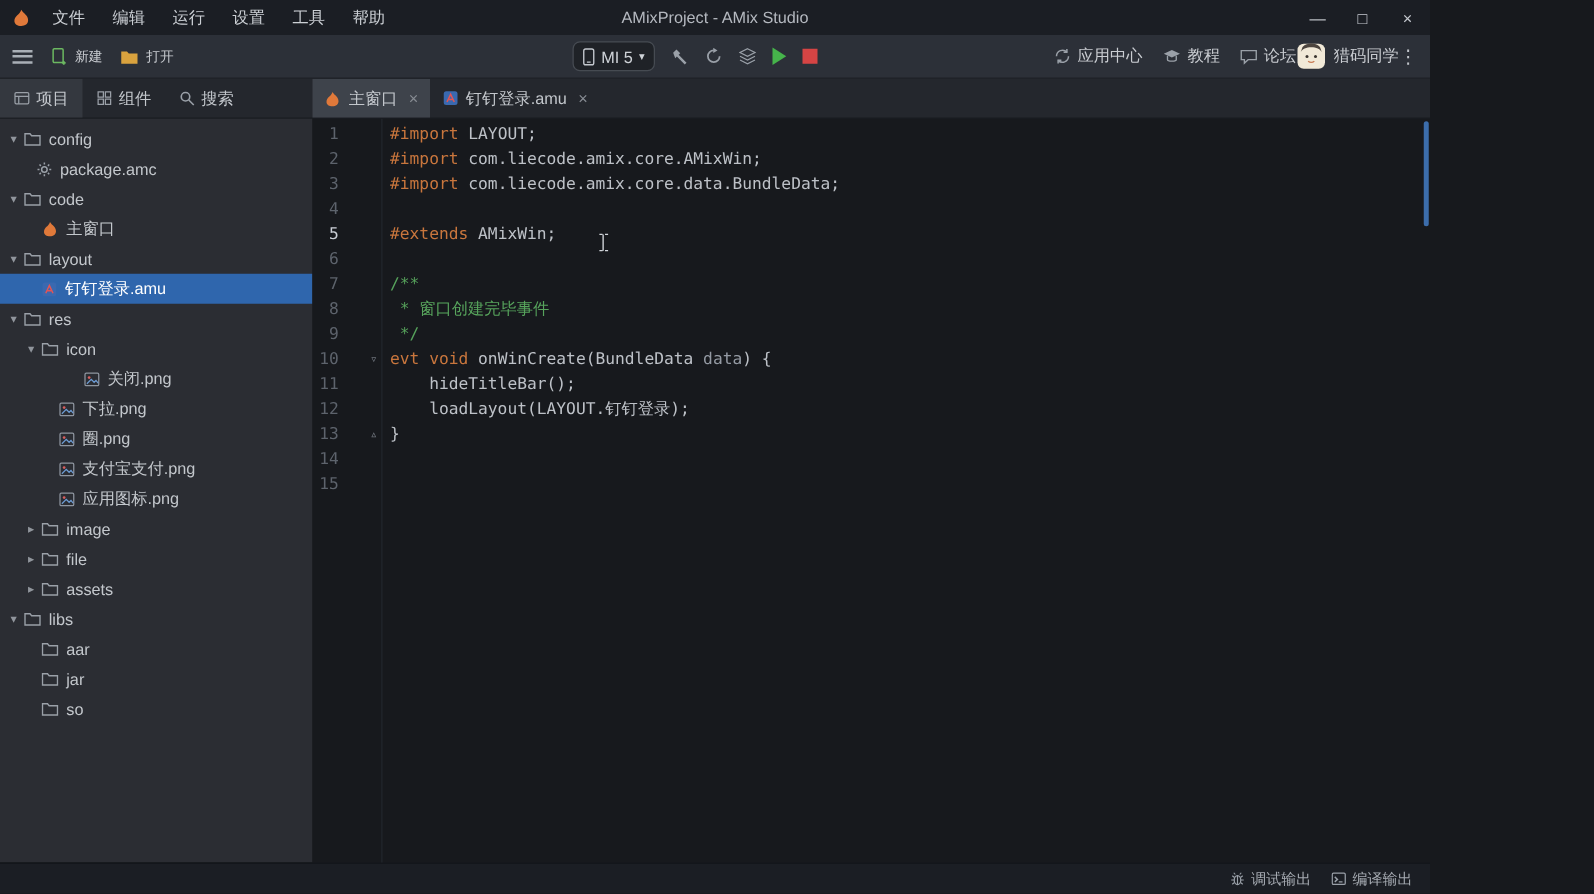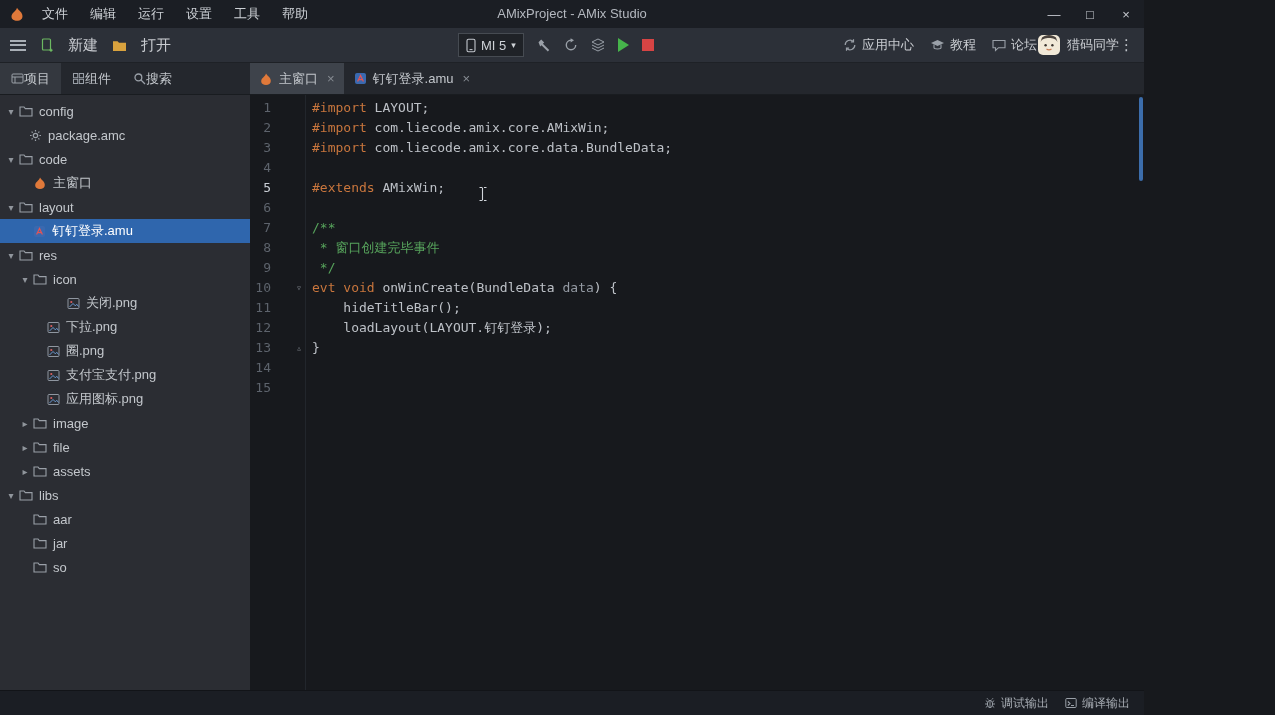--- a/index.html
+++ b/index.html
@@ -14,38 +14,38 @@
   .menu-item{padding:0 11px;line-height:28px;font-size:13px;color:#ccd0d5;cursor:default}
   .win-title{position:absolute;left:50%;top:0;transform:translateX(-50%);line-height:28px;font-size:13px;color:#b4b8bf}
   .win-controls{margin-left:auto;display:flex;height:100%}
   .win-btn{width:36px;display:flex;align-items:center;justify-content:center;color:#c6cad0;font-size:13px}
 
   
   .toolbar{height:35px;flex:none;background:#2c3038;display:flex;align-items:center;position:relative;border-bottom:1px solid #1e2126}
   .tb-left{display:flex;align-items:center;gap:14px;padding-left:10px}
   .hamburger{width:16px;height:11px;border-top:2px solid #a9afb6;border-bottom:2px solid #a9afb6;position:relative;display:inline-block}
   .hamburger::after{content:"";position:absolute;left:0;top:2.5px;width:16px;height:2px;background:#a9afb6}
-  .tb-btn{display:flex;align-items:center;gap:14px;font-size:15px;color:#c9ccd1}
+  .tb-btn{display:flex;align-items:center;gap:6px;font-size:11px;color:#c9ccd1}
   .icn{display:inline-flex;align-items:center}
   .run-cluster{position:absolute;left:458px;top:0;height:34px;display:flex;align-items:center;gap:13px}
-  .device{display:flex;align-items:center;gap:5px;height:24px;padding:0 7px;background:#1f2227;border:1px solid #464b52;border-radius:0;color:#ced2d7;font-size:13px}
+  .device{display:flex;align-items:center;gap:5px;height:24px;padding:0 7px;background:#1f2227;border:1px solid #464b52;border-radius:6px;color:#ced2d7;font-size:13px}
   .caret{font-size:9px;color:#ced2d7}
   .tb-icon{display:inline-flex}
   .play{width:0;height:0;border-left:11px solid #46b44b;border-top:7px solid transparent;border-bottom:7px solid transparent}
   .stop{width:12px;height:12px;background:#d64444}
   .tb-right{margin-left:auto;display:flex;align-items:center;padding-right:10px}
   .tb-links{display:flex;align-items:center;gap:16px}
   .tb-link{display:flex;align-items:center;gap:5px;font-size:13px;color:#c9ccd1}
   .account{display:flex;align-items:center;gap:6px;font-size:13px;color:#c9ccd1}
   .more{color:#c0c4ca;font-size:15px}
 
   
   .tabrow{height:32px;flex:none;display:flex;background:#24272d;border-bottom:1px solid #191c20}
   .panel-tabs{width:250px;flex:none;display:flex}
-  .ptab{display:flex;align-items:center;padding:0 11px;font-size:13px;color:#c3c7cc}
+  .ptab{display:flex;align-items:center;gap:5px;padding:0 11px;font-size:13px;color:#c3c7cc}
   .ptab.active{background:#34383f}
   .editor-tabs{display:flex}
   .etab{display:flex;align-items:center;gap:6px;padding:0 9px;font-size:13px;color:#c3c7cc;margin-right:1px}
   .etab.active{background:#3e434b}
   .tab-close{color:#878c93;font-size:13px;margin-left:3px}
 
   
   .main{flex:1;display:flex;min-height:0}
   .tree{width:250px;flex:none;background:#2b2d33;padding-top:4px;font-size:13px;color:#c3c7cc;overflow:hidden}
   .tree-row{height:24px;display:flex;align-items:center;white-space:nowrap}

